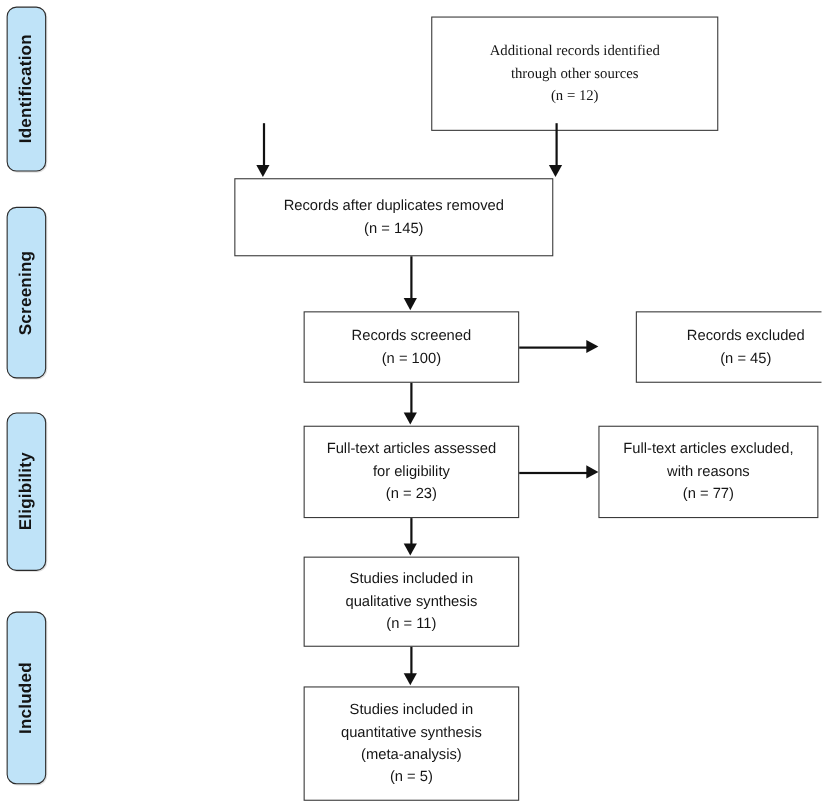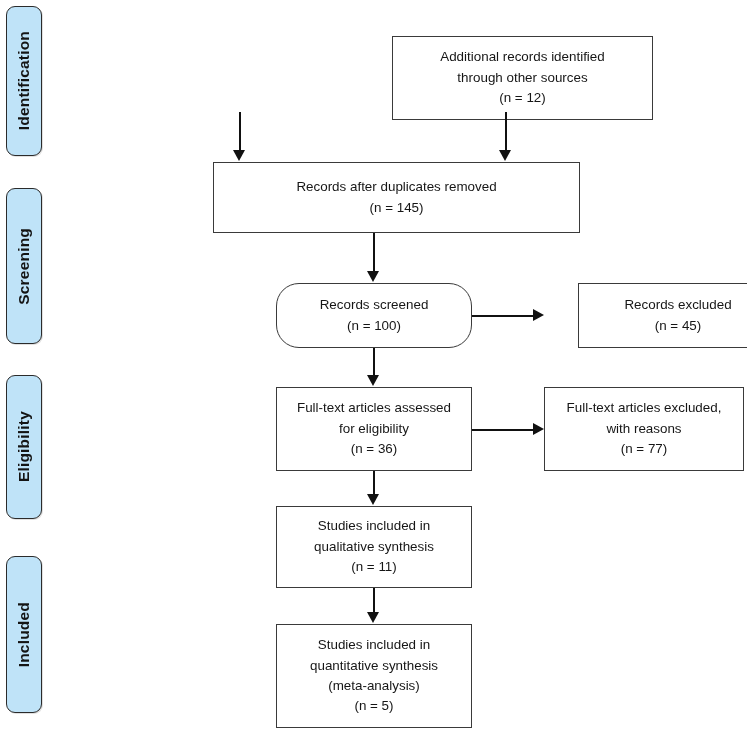--- a/index.html
+++ b/index.html
@@ -105,60 +105,60 @@
 
   <div class="stage-tab" style="left:6px; top:375px; width:36px; height:144px;">
     <span class="stage-label">Eligibility</span>
   </div>
 
   <div class="stage-tab" style="left:6px; top:556px; width:36px; height:157px;">
     <span class="stage-label">Included</span>
   </div>
 
 
-  <div class="flow-box" style="left:392px; top:36px; width:261px; height:84px;">
+  <div class="flow-box" style="left:392px; top:15px; width:261px; height:104px;font-family:Liberation Serif, serif;">
     <span class="box-text">Additional records identified
 through other sources
 (n = 12)</span>
   </div>
 
   <div class="conn-v" style="left:239px; top:112px; height:40px;"></div>
   <div class="arrow-down" style="left:233px; top:150px;"></div>
 
   <div class="conn-v" style="left:505px; top:112px; height:40px;"></div>
   <div class="arrow-down" style="left:499px; top:150px;"></div>
 
-  <div class="flow-box" style="left:213px; top:162px; width:367px; height:71px;">
+  <div class="flow-box" style="left:213px; top:162px; width:290px; height:71px;">
     <span class="box-text">Records after duplicates removed
 (n = 145)</span>
   </div>
 
   <div class="conn-v" style="left:373px; top:233px; height:39px;"></div>
   <div class="arrow-down" style="left:367px; top:271px;"></div>
 
-  <div class="flow-box" style="left:276px; top:283px; width:196px; height:65px;border-radius:23px;">
+  <div class="flow-box" style="left:276px; top:283px; width:196px; height:65px;">
     <span class="box-text">Records screened
 (n = 100)</span>
   </div>
 
   <div class="conn-h" style="left:472px; top:315px; width:62px;"></div>
   <div class="arrow-right" style="left:533px; top:309px;"></div>
 
   <div class="flow-box" style="left:544px; top:283px; width:200px; height:65px;margin-left:34px;">
     <span class="box-text">Records excluded
 (n = 45)</span>
   </div>
 
   <div class="conn-v" style="left:373px; top:348px; height:28px;"></div>
   <div class="arrow-down" style="left:367px; top:375px;"></div>
 
   <div class="flow-box" style="left:276px; top:387px; width:196px; height:84px;">
     <span class="box-text">Full-text articles assessed
 for eligibility
-(n = 36)</span>
+(n = 23)</span>
   </div>
 
   <div class="conn-h" style="left:472px; top:429px; width:62px;"></div>
   <div class="arrow-right" style="left:533px; top:423px;"></div>
 
   <div class="flow-box" style="left:544px; top:387px; width:200px; height:84px;align-items:center;">
     <span class="box-text">Full-text articles excluded,
 with reasons
 (n = 77)</span>
   </div>

